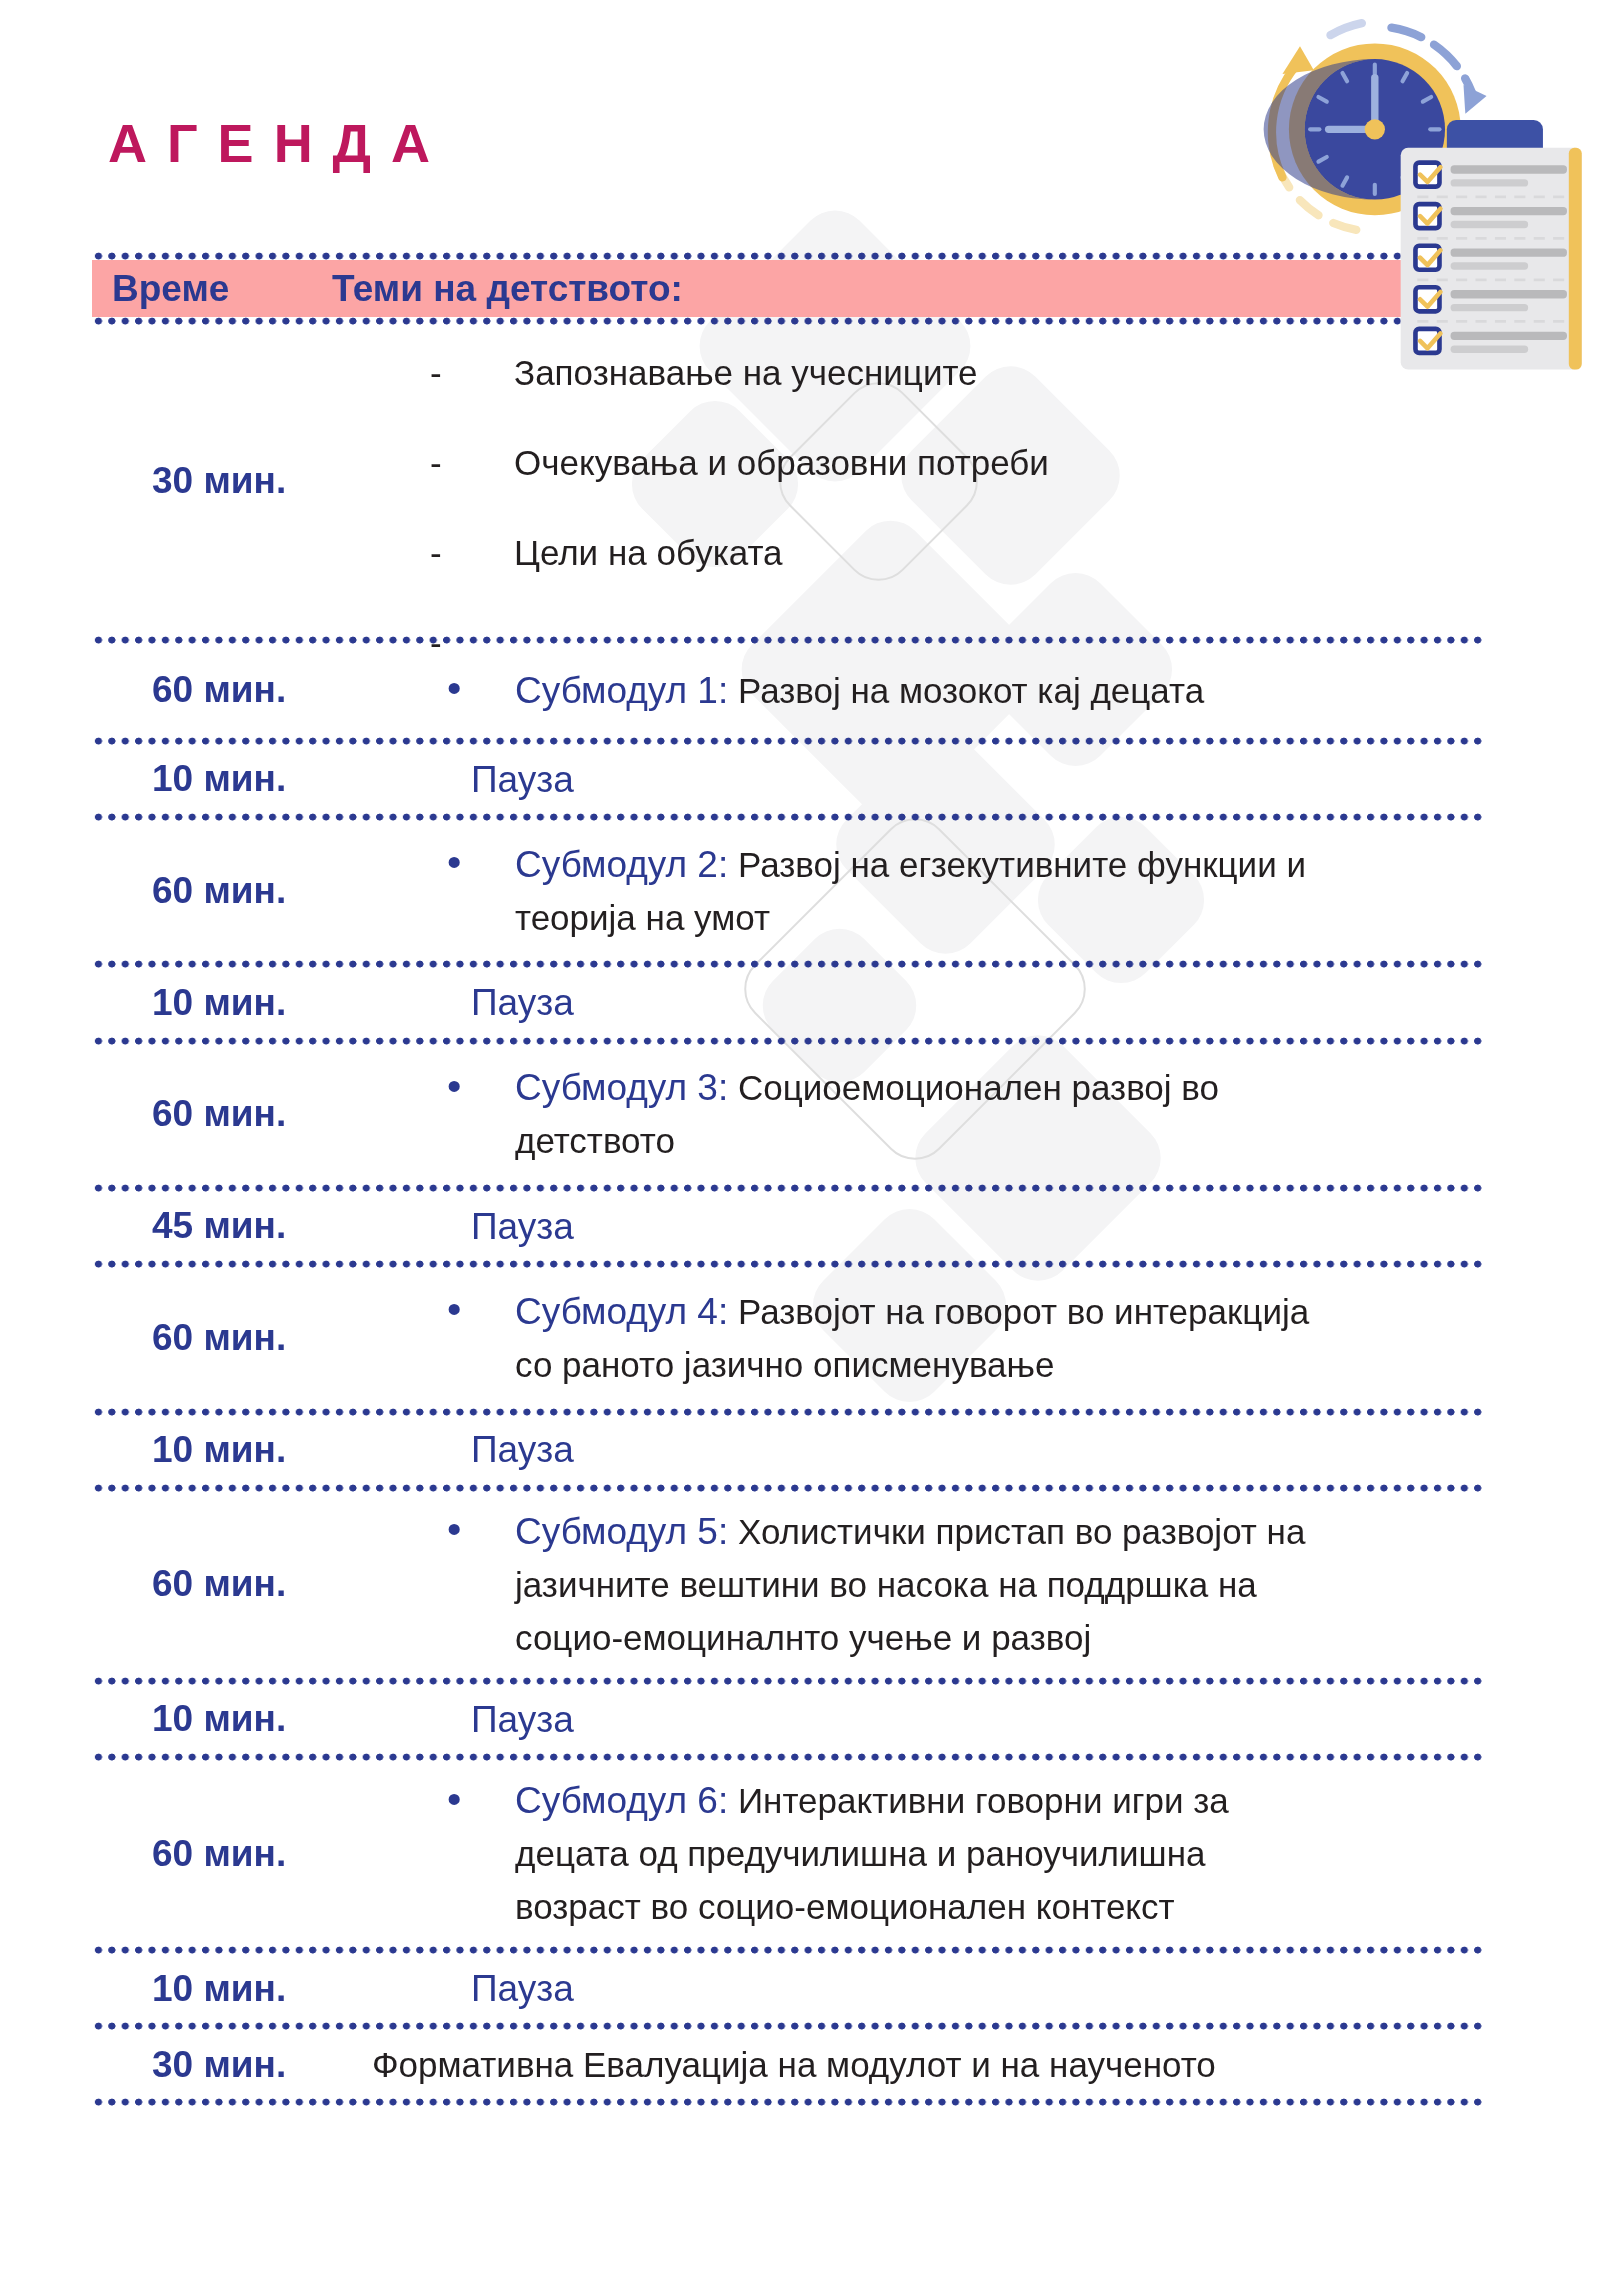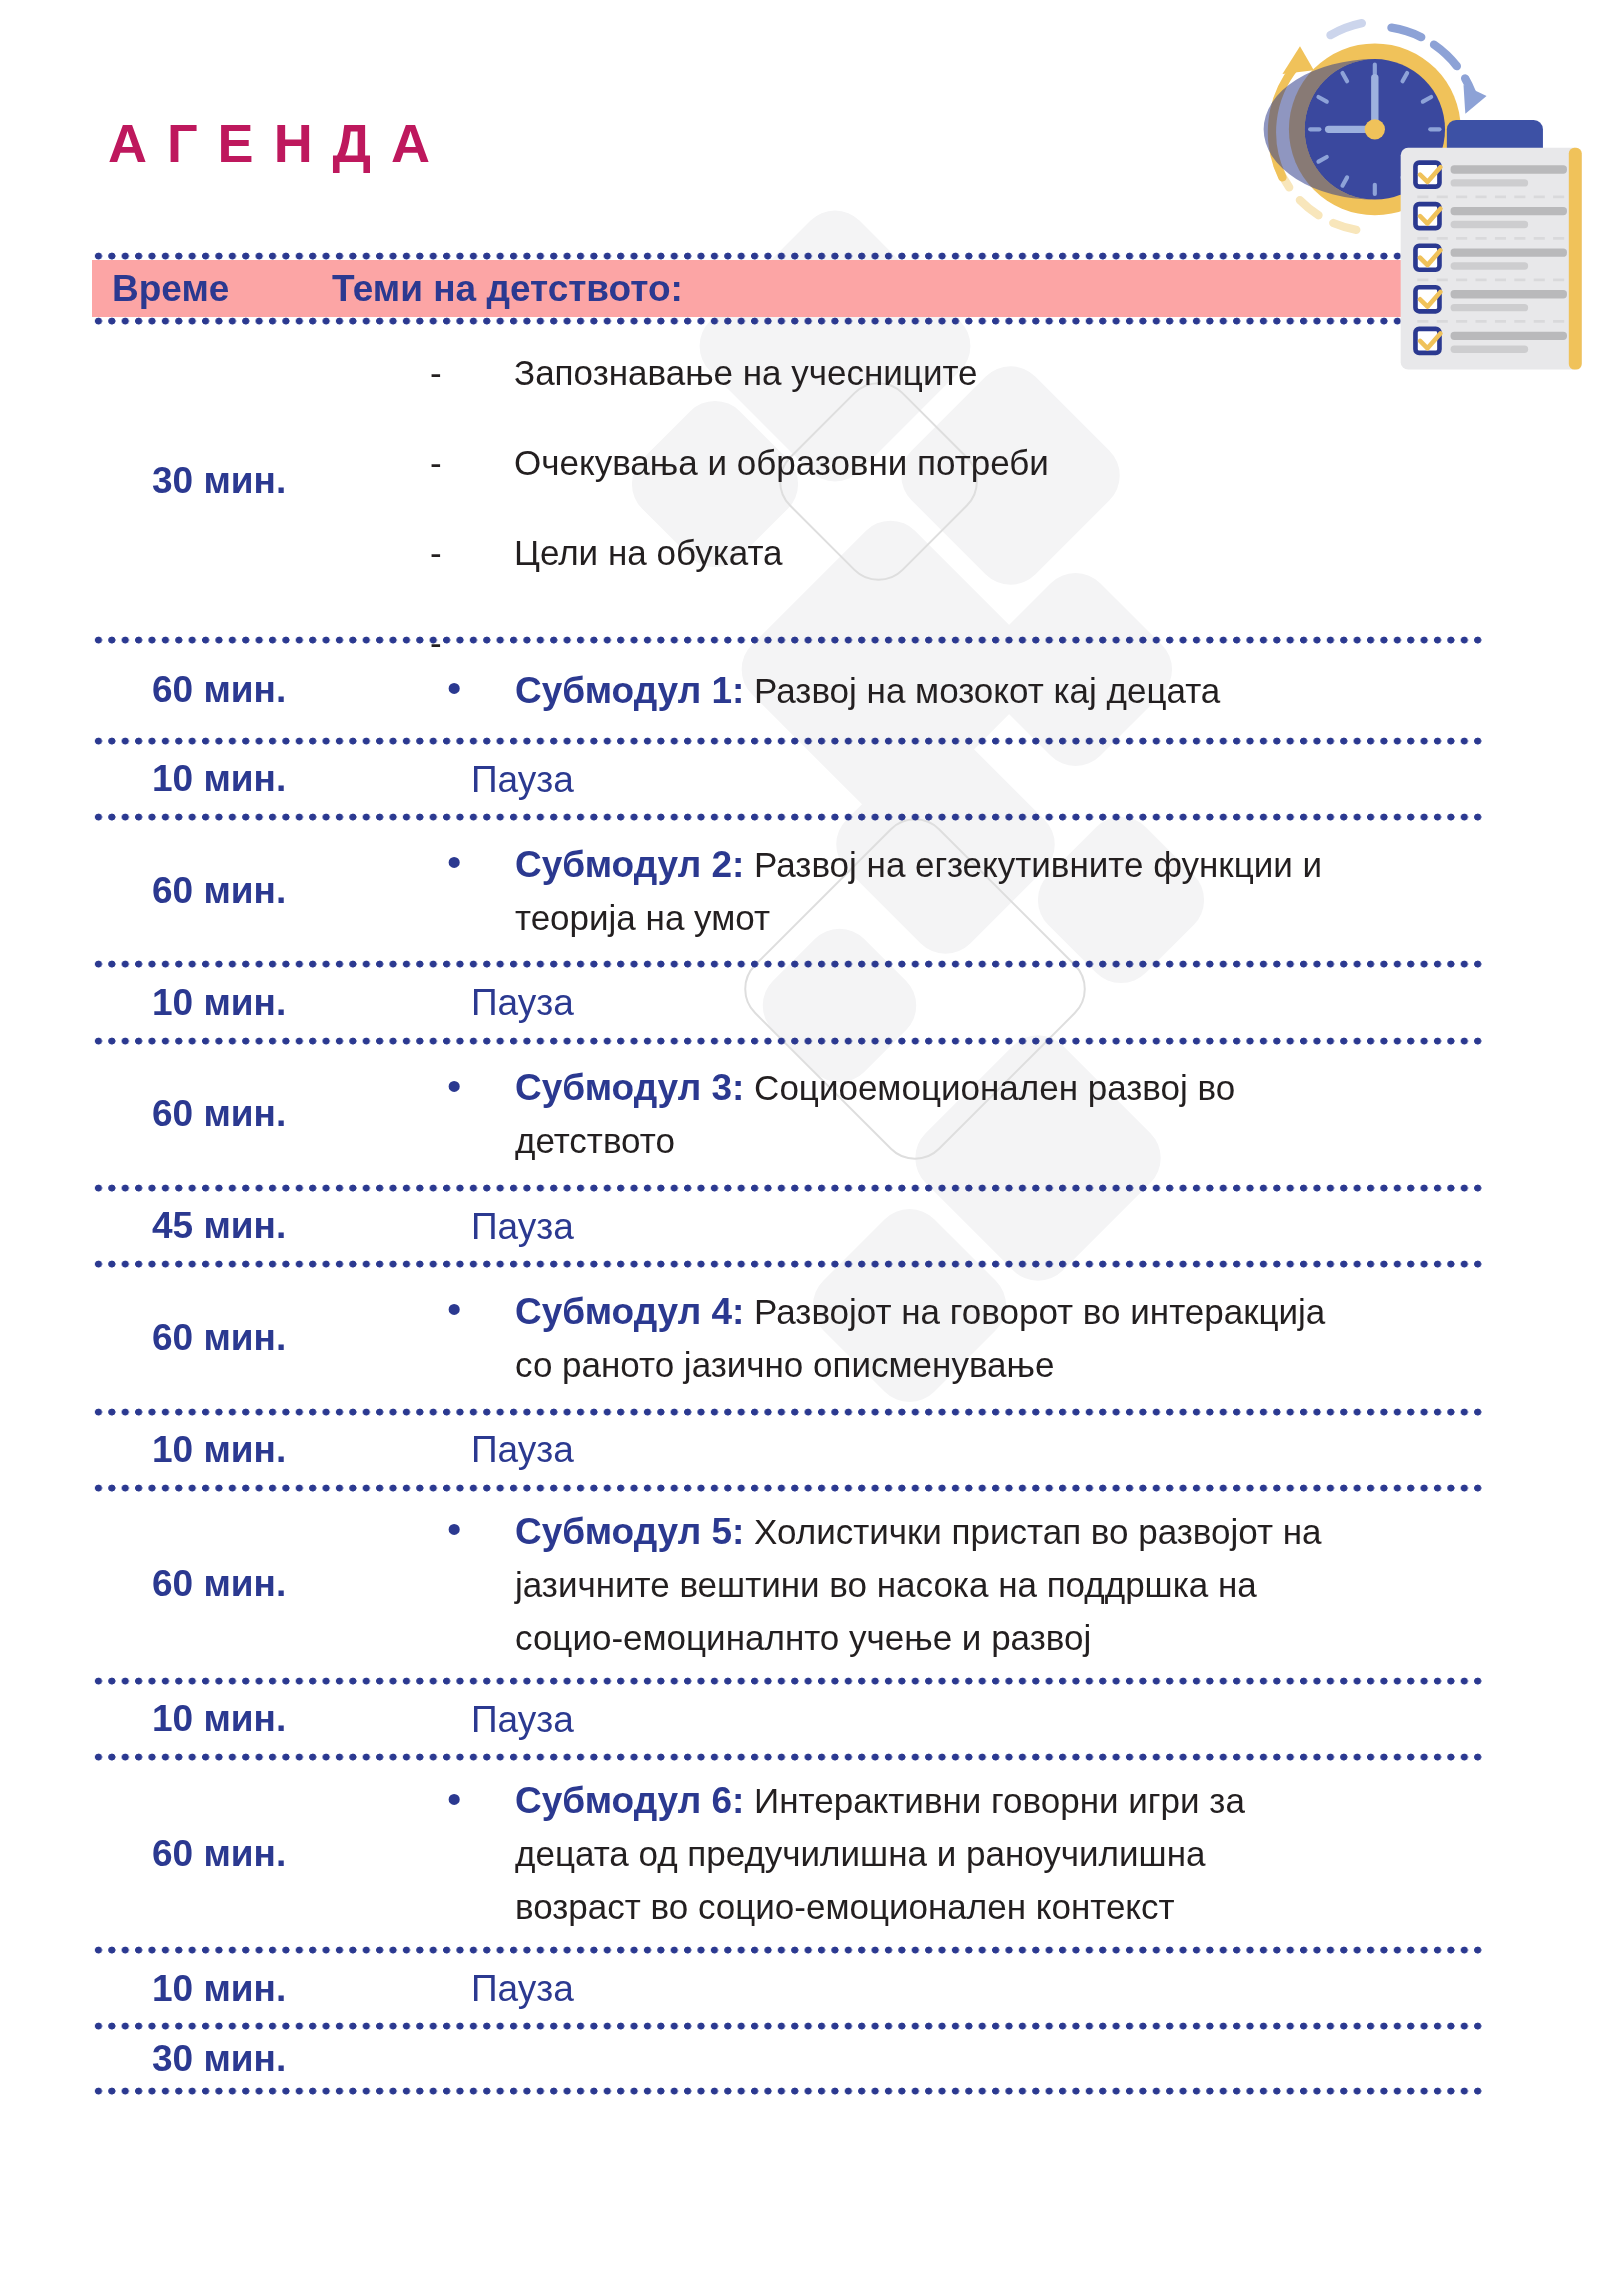--- a/index.html
+++ b/index.html
@@ -41,21 +41,21 @@
   .row.plain{padding:7.4px 0;}
   .row.first{padding:20px 0;}
   .row.b1{padding:20px 0;}
   .row.b2{padding:16.6px 0;}
   .row.b3{padding:13px 0;}
   .dash-item{position:relative;padding-left:182px;margin-bottom:37px;}
   .dash-item:last-child{margin-bottom:0;}
   .dash-item .dash{position:absolute;left:98px;top:0;color:#231f20;}
   .bullet-item{position:relative;padding-left:183px;}
   .bullet-item .bullet{position:absolute;left:115px;top:-1.8px;color:#2b3990;font-size:41px;}
-  .bullet-item .blabel{font-weight:bold;color:#2b3990;font-size:37px;text-align:center;}
+  .bullet-item .blabel{font-weight:normal;color:#2b3990;font-size:37px;text-align:center;}
 </style>
 </head>
 <body>
 
 <div class="watermarks">
   <div class="wm" style="left:729px;top:240px;width:212px;height:212px;"></div>
   <div class="wm" style="left:923px;top:388px;width:175px;height:175px;"></div>
   <div class="wm" style="left:646px;top:415px;width:138px;height:138px;"></div>
   <div class="wm" style="left:775px;top:554px;width:231px;height:231px;"></div>
   <div class="wm" style="left:997px;top:591px;width:157px;height:157px;"></div>
@@ -231,17 +231,18 @@
   <div class="dots"></div>
 
   <div class="row pause">
     <div class="time">10 мин.</div>
     <div class="topic pause">Пауза</div>
   </div>
   <div class="dots"></div>
 
   <div class="row plain">
     <div class="time">30 мин.</div>
+    <div class="topic plain">Формативна Евалуација на модулот и на наученото</div>
   </div>
   <div class="dots"></div>
 </div>
 </div>
 
 
 </body></html>

